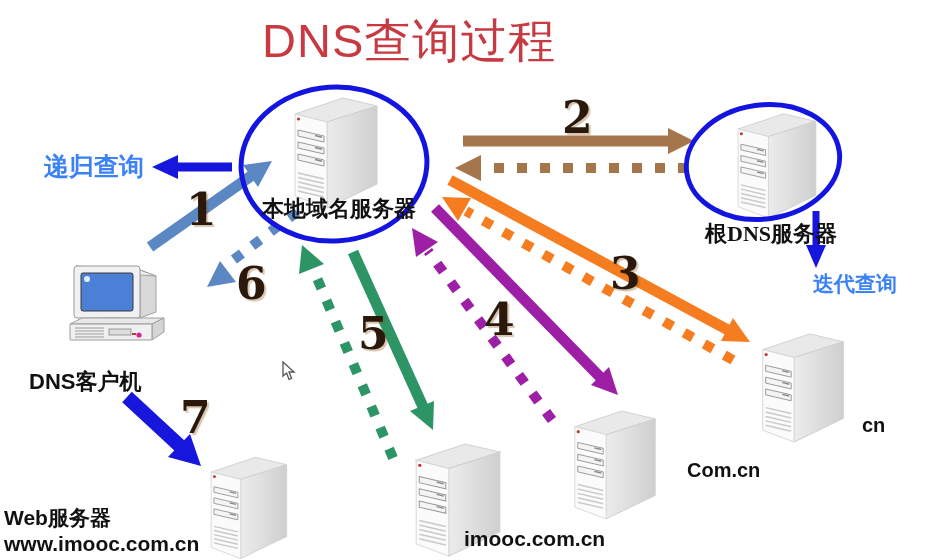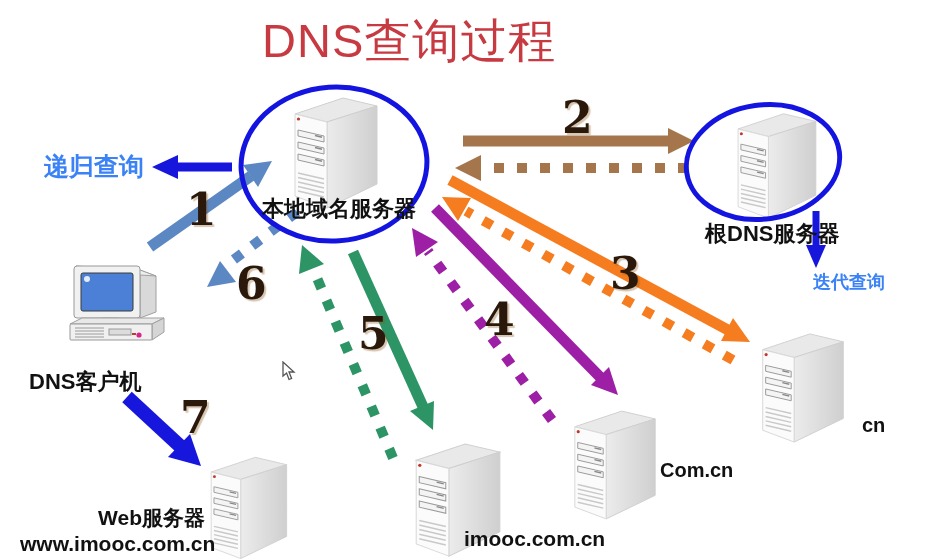--- a/index.html
+++ b/index.html
@@ -2,21 +2,21 @@
 <html><head>
 <meta charset="utf-8">
 <style>
   html,body{margin:0;padding:0;background:#ffffff;}
   #canvas{
     position:relative;width:945px;height:560px;background:#ffffff;
     overflow:hidden;font-family:"Liberation Sans",sans-serif;
   }
   .abs{position:absolute;}
   .lbl{position:absolute;font-weight:bold;color:#111;white-space:nowrap;}
-  .lbl-serif{font-family:Liberation Sans, sans-serif;}
+  .lbl-serif{font-family:Liberation Serif, serif;}
   .lbl-blue{color:#3b82f6;font-family:"DejaVu Serif","Liberation Serif",serif;}
   #title{
     position:absolute;left:262px;top:10px;font-size:47px;font-weight:normal;
     color:#c83a42;letter-spacing:1px;font-family:"Liberation Sans",sans-serif;
   }
   .num{
     position:absolute;font-family:"DejaVu Serif","Liberation Serif",serif;
     font-weight:bold;font-size:44px;color:#2a180a;line-height:1;
     text-shadow:2px 2px 1px rgba(140,90,30,0.35);
   }
@@ -183,34 +183,34 @@
 
   <span class="num" style="left:186px;top:188px;z-index:4">1</span>
   <span class="num" style="left:562px;top:96px;z-index:4">2</span>
   <span class="num" style="left:610px;top:252px;z-index:4">3</span>
   <span class="num" style="left:484px;top:298px;z-index:4">4</span>
   <span class="num" style="left:358px;top:312px;z-index:4">5</span>
   <span class="num" style="left:236px;top:262px;z-index:4">6</span>
   <span class="num" style="left:180px;top:396px;z-index:4">7</span>
 
   <div class="lbl lbl-blue" style="left:44px;top:150px;font-size:25px;z-index:4">递归查询</div>
-  <div class="lbl lbl-blue" style="left:813px;top:270px;font-size:18px;z-index:4">迭代查询</div>
+  <div class="lbl lbl-blue" style="left:813px;top:270px;font-size:21px;z-index:4">迭代查询</div>
 
   <div class="lbl lbl-serif" style="left:262px;top:194px;font-size:22px;z-index:4">本地域名服务器</div>
   <div class="lbl lbl-serif" style="left:705px;top:219px;font-size:22px;z-index:4">根DNS服务器</div>
 
   <div class="lbl" style="left:29px;top:367px;font-size:22px;z-index:4">DNS客户机</div>
 
-  <div class="lbl" style="left:20px;top:505px;width:185px;text-align:right;font-size:21px;line-height:26px;z-index:4">
+  <div class="lbl" style="left:4px;top:505px;width:185px;text-align:left;font-size:21px;line-height:26px;z-index:4">
     <div>Web服务器</div>
     <div>www.imooc.com.cn</div>
   </div>
 
   <div class="lbl" style="left:464px;top:527px;font-size:21px;z-index:4">imooc.com.cn</div>
-  <div class="lbl" style="left:660px;top:459px;font-size:20px;z-index:4">Com.cn</div>
+  <div class="lbl" style="left:687px;top:459px;font-size:20px;z-index:4">Com.cn</div>
   <div class="lbl" style="left:862px;top:414px;font-size:20px;z-index:4">cn</div>
 
   <div class="abs" style="left:282px;top:361px;z-index:5">
     <svg width="15" height="21" viewBox="0 0 15 21">
       <polygon points="1,1 1,15 4.6,12 7,18.5 9.6,17.4 7,11 12,11" fill="#ffffff" stroke="#555555" stroke-width="1.3"></polygon>
     </svg>
   </div>
 
 </div>
 

